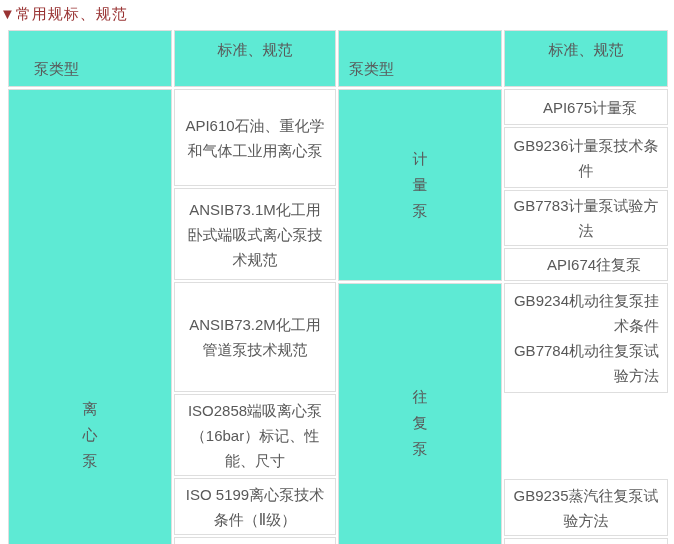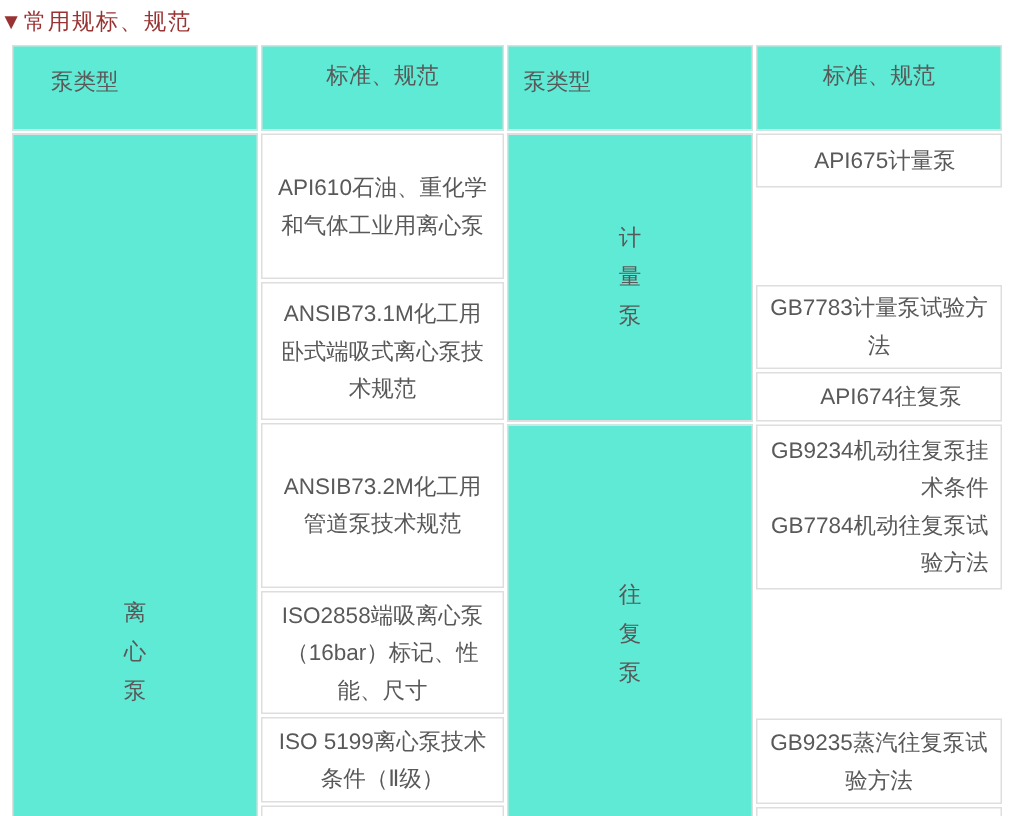--- a/index.html
+++ b/index.html
@@ -29,21 +29,21 @@
   }
   .cell{
     border:1px solid #dedede;box-sizing:border-box;
     background:#ffffff;
   }
   .blue{background:#5eead4;}
   .std{
     display:flex;flex-direction:column;justify-content:center;align-items:center;
     text-align:center;line-height:25px;padding:2px 8px;
   }
-  .hdr-pump{display:flex;align-items:flex-end;padding:0 0 22px 25px;}
+  .hdr-pump{display:flex;align-items:flex-end;padding:0 0 7px 25px;}
   .tbl-right .hdr-pump{padding-left:10px;}
   .hdr-std{display:flex;justify-content:center;align-items:flex-start;padding-top:10px;}
   .pump-cell{display:flex;flex-direction:column;align-items:center;}
   .vlabel{display:flex;flex-direction:column;align-items:center;line-height:26px;text-align:center;}
   .pump-left .vlabel{margin-top:306px;}
   .pump-metering{justify-content:center;}
   .pump-recip .vlabel{margin-top:100px;}
   
   .l-h1{grid-column:1;grid-row:1;}
   .l-h2{grid-column:2;grid-row:1;}
@@ -121,20 +121,23 @@
       <div class="vlabel">
         <span>计</span>
         <span>量</span>
         <span>泵</span>
       </div>
     </div>
 
     <div class="cell std r-s0">
       <span>API675计量泵</span>
     </div>
+    <div class="cell std r-s1">
+      <span>GB9236计量泵技术条件</span>
+    </div>
     <div class="cell std r-s2">
       <span>GB7783计量泵试验方法</span>
     </div>
     <div class="cell std r-s3">
       <span>API674往复泵</span>
     </div>
 
     <div class="cell blue pump-cell pump-recip r-pump2">
       <div class="vlabel">
         <span>往</span>

